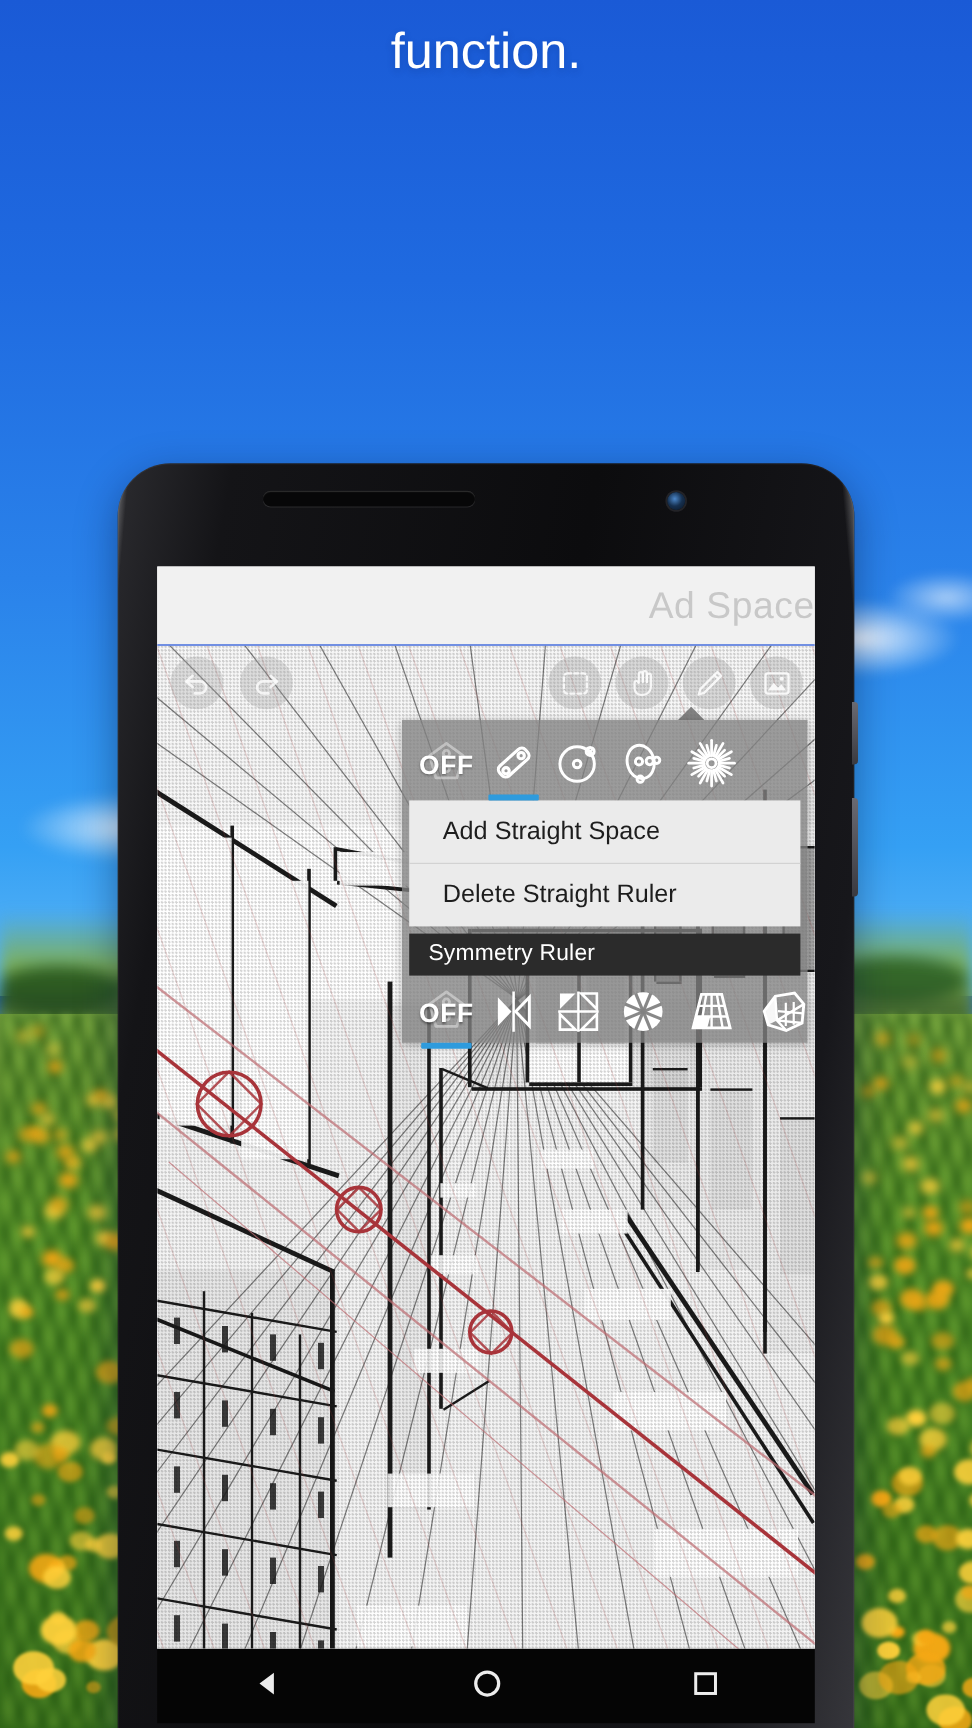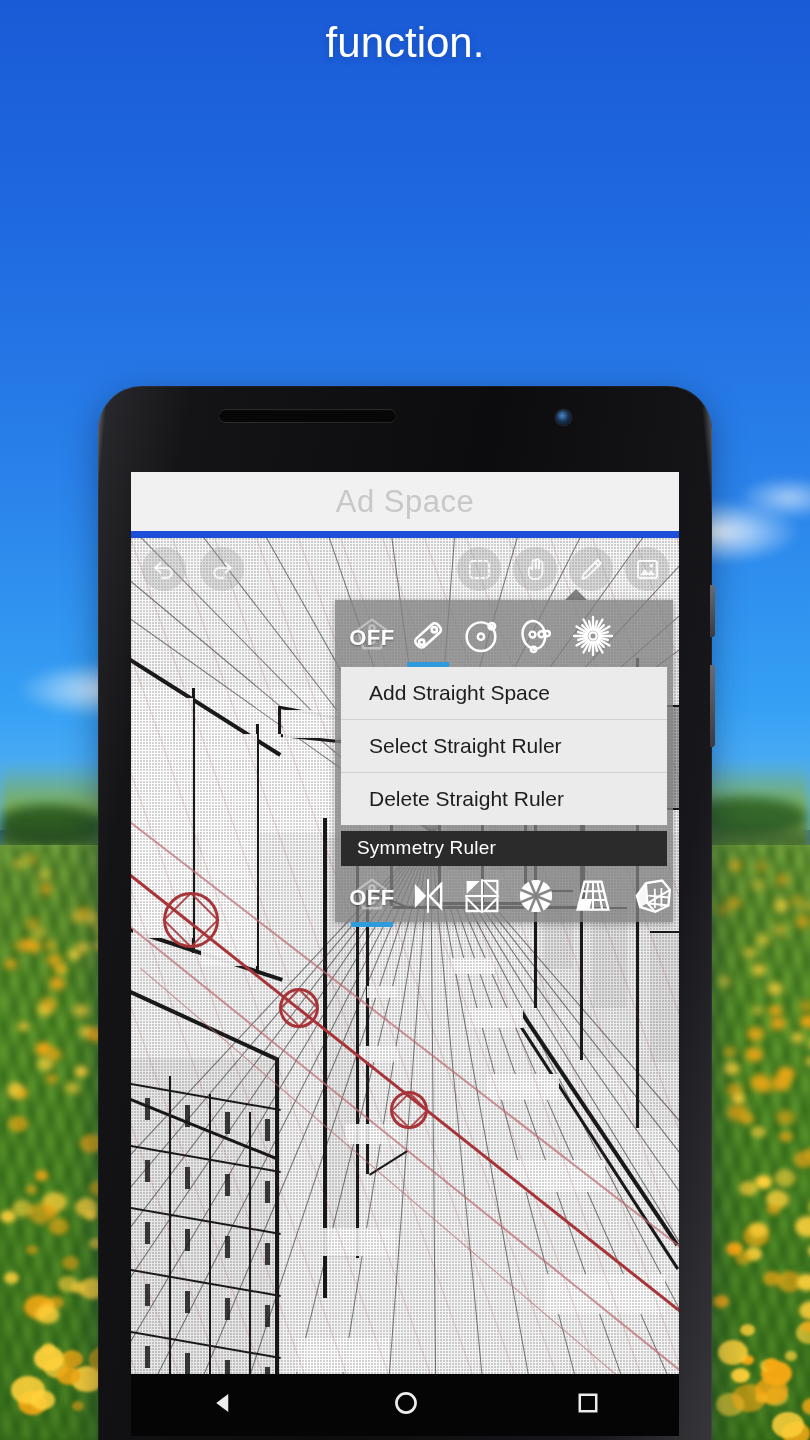--- a/index.html
+++ b/index.html
@@ -105,22 +105,22 @@
 
   
   #screen {
     position:absolute; left:131px; top:472px; width:548px; height:902px;
     background:#fff; overflow:hidden;
   }
 
   
   .ad-banner {
     position:absolute; left:0; top:0; width:548px; height:66px;
-    background:#f1f1f1; border-bottom:7px solid #1d4ed8;
-    display:flex; align-items:center; justify-content:center;
+    background:#f1f1f1; border-bottom:1px solid #1d4ed8;
+    display:flex; align-items:center; justify-content:flex-end;
   }
   .ad-banner span { color:#c8c8c8; font-size:31px; letter-spacing:.5px; }
 
   
   #canvas-art {
     position:absolute; left:0; top:66px; width:548px; height:836px;
     background:#fdfdfd; overflow:hidden;
   }
   .halftone {
     position:absolute; inset:0;
@@ -720,21 +720,20 @@
                 <line x1="14.94" y1="10.30" x2="21.01" y2="6.80"></line>
                 <line x1="15.28" y1="11.12" x2="20.11" y2="9.83"></line>
               </g>
           </svg>
         </span>
       </div>
     </div>
 
     <div class="menu-list">
       <div class="menu-item">Add Straight Space</div>
-      <div class="menu-item">Select Straight Ruler</div>
       <div class="menu-item">Delete Straight Ruler</div>
     </div>
 
     <div class="sec-header second">Symmetry Ruler</div>
 
     <div class="icon-row sym">
 
       <div class="icon-cell off-cell">
         <span class="off-ghost">
           <svg width="42" height="42" viewBox="0 0 24 24" fill="none" stroke="#fff" stroke-width="1.3" stroke-linejoin="round">

